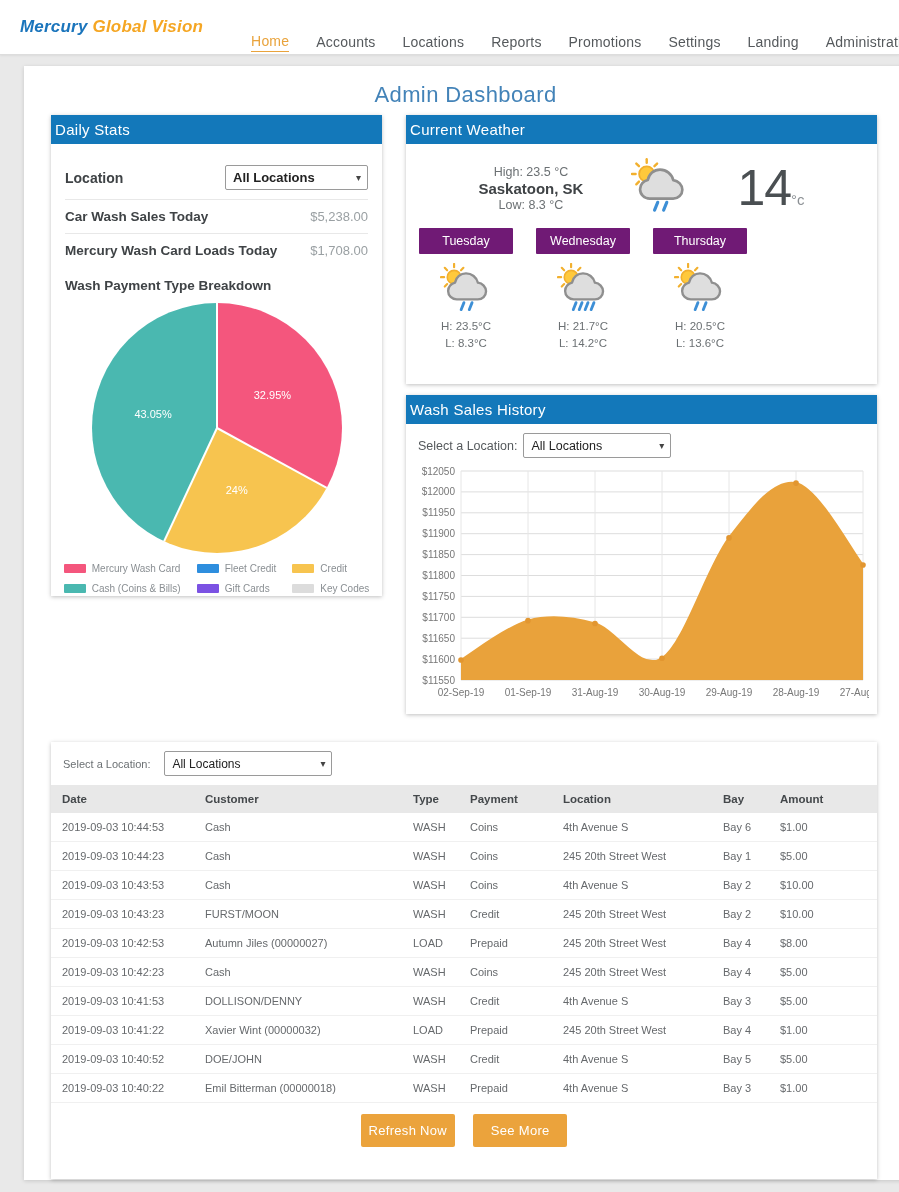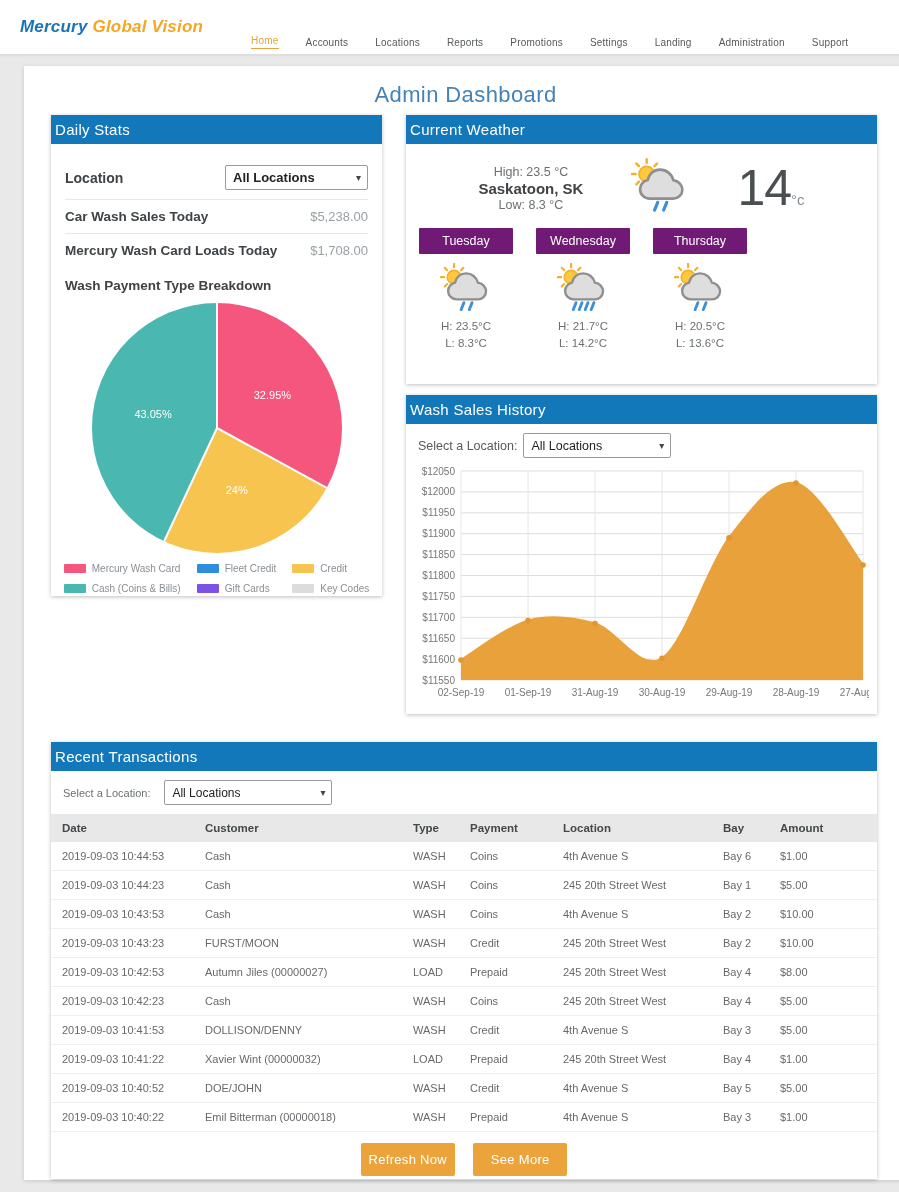--- a/index.html
+++ b/index.html
@@ -15,21 +15,21 @@
     position:absolute; left:0; top:0; width:899px; height:55px;
     background:#ffffff; border-bottom:1px solid #ddd;
     display:flex; align-items:center; padding:0 20px;
     box-shadow:0 1px 2px rgba(0,0,0,.06);
     z-index:5;
   }
   .logo { font-size:17px; font-weight:bold; font-style:italic; letter-spacing:.2px; white-space:nowrap; }
   .logo .p1 { color:#1b75bc; }
   .logo .p2 { color:#f5a623; }
   .nav-menu { display:flex; align-items:center; margin-left:48px; gap:27px; flex:1; }
-  .nav-item { font-size:10px; color:#55595c; text-decoration:none; cursor:pointer; letter-spacing:.2px;margin-top:30px; }
+  .nav-item { font-size:14px; color:#55595c; text-decoration:none; cursor:pointer; letter-spacing:.2px;margin-top:30px; }
   .nav-item.active { color:#e9a33c; border-bottom:1px solid #e9a33c; padding-bottom:2px; }
   
   .content {
     position:absolute; left:24px; top:66px; width:883px; height:1114px;
     background:#ffffff; box-shadow:0 1px 4px rgba(0,0,0,.15);
   }
   .page-title {
     position:absolute; left:0; top:16px; width:100%;
     text-align:center; color:#4383b8; font-size:22px; font-weight:500; letter-spacing:.4px;
   }
@@ -335,21 +335,20 @@
           <text x="114" y="234" text-anchor="middle" font-size="10" fill="#777" font-family="Liberation Sans, sans-serif">01-Sep-19</text>
           <text x="181" y="234" text-anchor="middle" font-size="10" fill="#777" font-family="Liberation Sans, sans-serif">31-Aug-19</text>
           <text x="248" y="234" text-anchor="middle" font-size="10" fill="#777" font-family="Liberation Sans, sans-serif">30-Aug-19</text>
           <text x="315" y="234" text-anchor="middle" font-size="10" fill="#777" font-family="Liberation Sans, sans-serif">29-Aug-19</text>
           <text x="382" y="234" text-anchor="middle" font-size="10" fill="#777" font-family="Liberation Sans, sans-serif">28-Aug-19</text>
           <text x="449" y="234" text-anchor="middle" font-size="10" fill="#777" font-family="Liberation Sans, sans-serif">27-Aug-19</text>
         </svg></div>
   </section>
 
   <section class="panel" id="transactions">
-    <div class="panel-header">Recent Transactions</div>
     <div class="tx-select-row">
       <span class="sel-label">Select a Location:</span>
       <span class="select-wrap">
         <select><option>All Locations</option></select>
       </span>
     </div>
     <table>
       <thead>
           <tr id="tx-head">
             <th class="c-date">Date</th>

